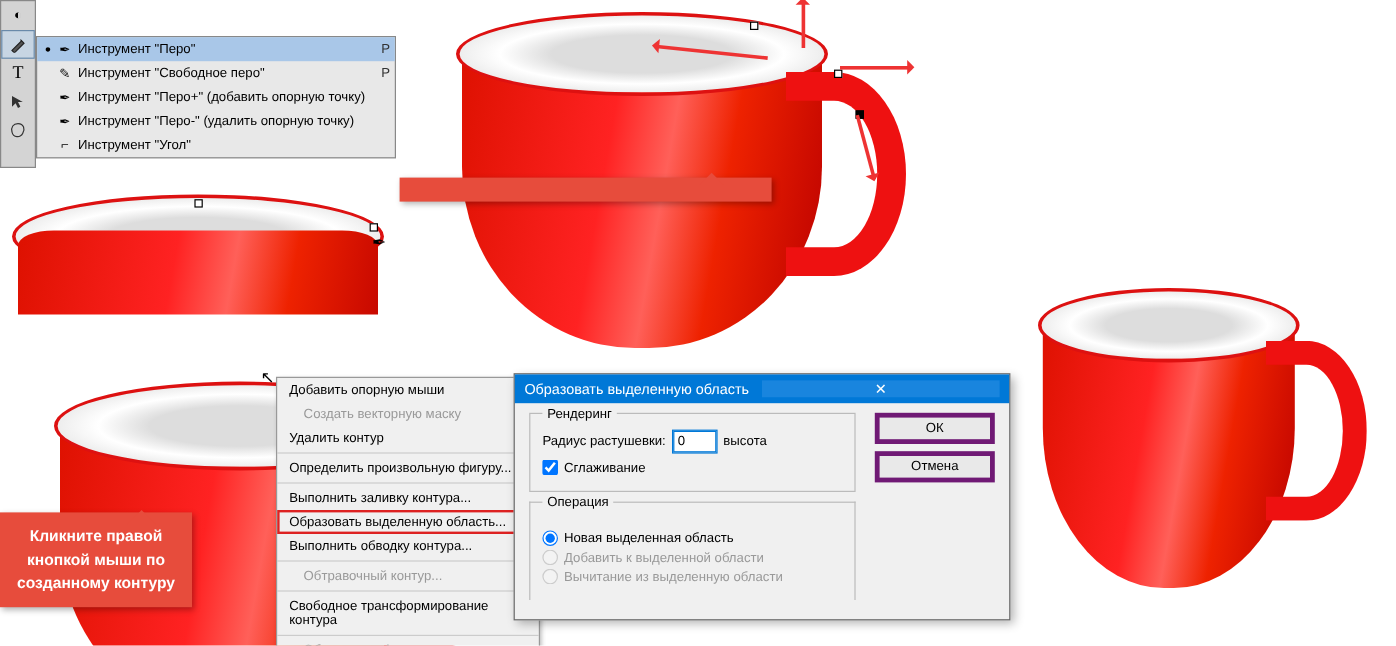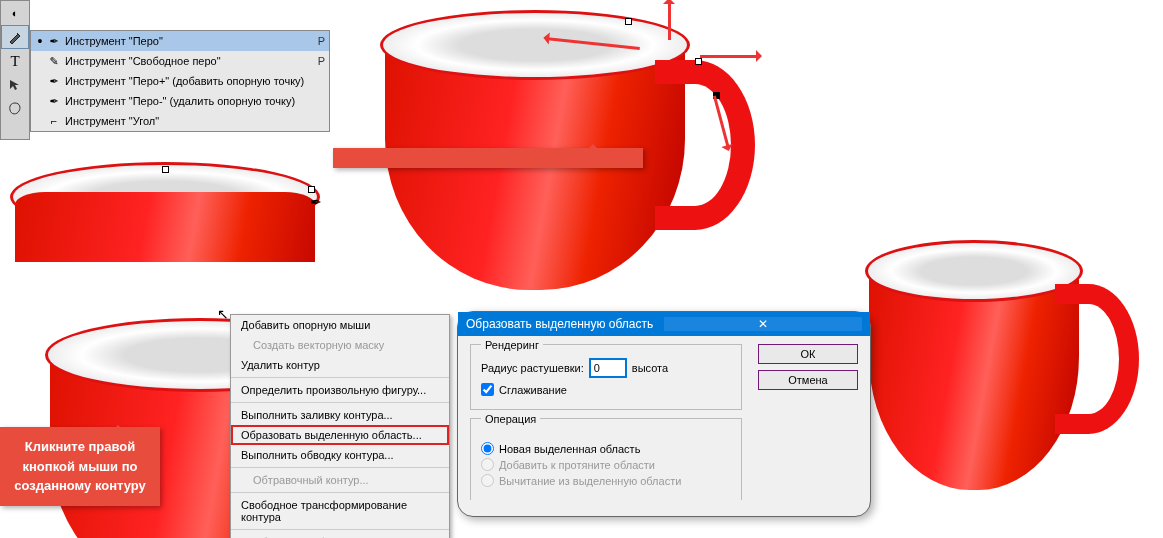--- a/index.html
+++ b/index.html
@@ -43,21 +43,21 @@
   .dlg-title { background: #0078d7; color: #fff; padding: 5px 8px; font-size: 12px; display: flex; align-items: center; }
   .dlg-title span { flex: 1; }
   .dlg-close { width: 24px; text-align: center; cursor: pointer; background:#1985de;}
   .dlg-body { padding: 8px 12px; display: flex; gap: 16px; }
   .dlg-left { flex: 1; }
   .dlg-right { width: 100px; display: flex; flex-direction: column; gap: 6px; }
   .fieldset { border: 1px solid #bbb; padding: 8px 10px 10px; margin-bottom: 8px; }
   .fieldset-label { position: relative; top: -14px; background: #f0f0f0; padding: 0 4px; font-size: 11px; }
   .field-row { display: flex; align-items: center; gap: 6px; font-size: 11px; margin-top: -6px; margin-bottom: 6px;}
   .field-row input[type=text] { width: 36px; height: 18px; font-size: 11px; text-align: left; padding: 1px 3px; border:1px solid #0078d7; outline: 1px solid #0078d7;}
-  .btn { border: 1px solid #701a75; background: #e9e9e9; padding: 3px 0; font-size: 11px; text-align: center; cursor: pointer; }
+  .btn { border: 4px solid #701a75; background: #e9e9e9; padding: 3px 0; font-size: 11px; text-align: center; cursor: pointer; }
   .radio-row, .check-row { font-size: 11px; display:flex; align-items:center; gap:5px; margin:3px 0;}
 
   .cursor-icon { position:absolute; font-size:14px; }
 </style>
 </head>
 <body>
 
 <div class="toolbox" style="height:140px;">
   <div class="tool-btn">◐</div>
   <div class="tool-btn selected">
@@ -170,21 +170,21 @@
   <div class="ctx-item">Выполнить обводку контура...</div>
   <div class="ctx-sep"></div>
   <div class="ctx-item disabled">Обтравочный контур...</div>
   <div class="ctx-sep"></div>
   <div class="ctx-item">Свободное трансформирование контура</div>
   <div class="ctx-sep"></div>
   <div class="ctx-item disabled">Объединить фигуры</div>
 
 </div>
 
-<div class="dialog" style="top:311px; left:457px; width:414px;border-radius:16px;">
+<div class="dialog" style="top:311px; left:428px; width:414px;">
   <div class="dlg-title">
     <span>Образовать выделенную область</span>
     <span class="dlg-close">✕</span>
   </div>
   <div class="dlg-body">
     <div class="dlg-left">
       <div class="fieldset">
         <span class="fieldset-label">Рендеринг</span>
         <div class="field-row">
           <span>Радиус растушевки:</span>
@@ -197,21 +197,21 @@
         </div>
       </div>
       <div class="fieldset" style="border-bottom:none;">
         <span class="fieldset-label">Операция</span>
         <div class="radio-row">
             <input type="radio" name="op" checked="" style="">
             <span>Новая выделенная область</span>
           </div>
         <div class="radio-row" style="color:#999;">
             <input type="radio" name="op" disabled="" style="">
-            <span>Добавить к протяните области</span>
+            <span>Добавить к выделенной области</span>
           </div>
         <div class="radio-row" style="color:#999;">
             <input type="radio" name="op" disabled="" style="">
             <span>Вычитание из выделенную области</span>
           </div>
       </div>
     </div>
     <div class="dlg-right">
       <div class="btn">ОК</div>
       <div class="btn">Отмена</div>

